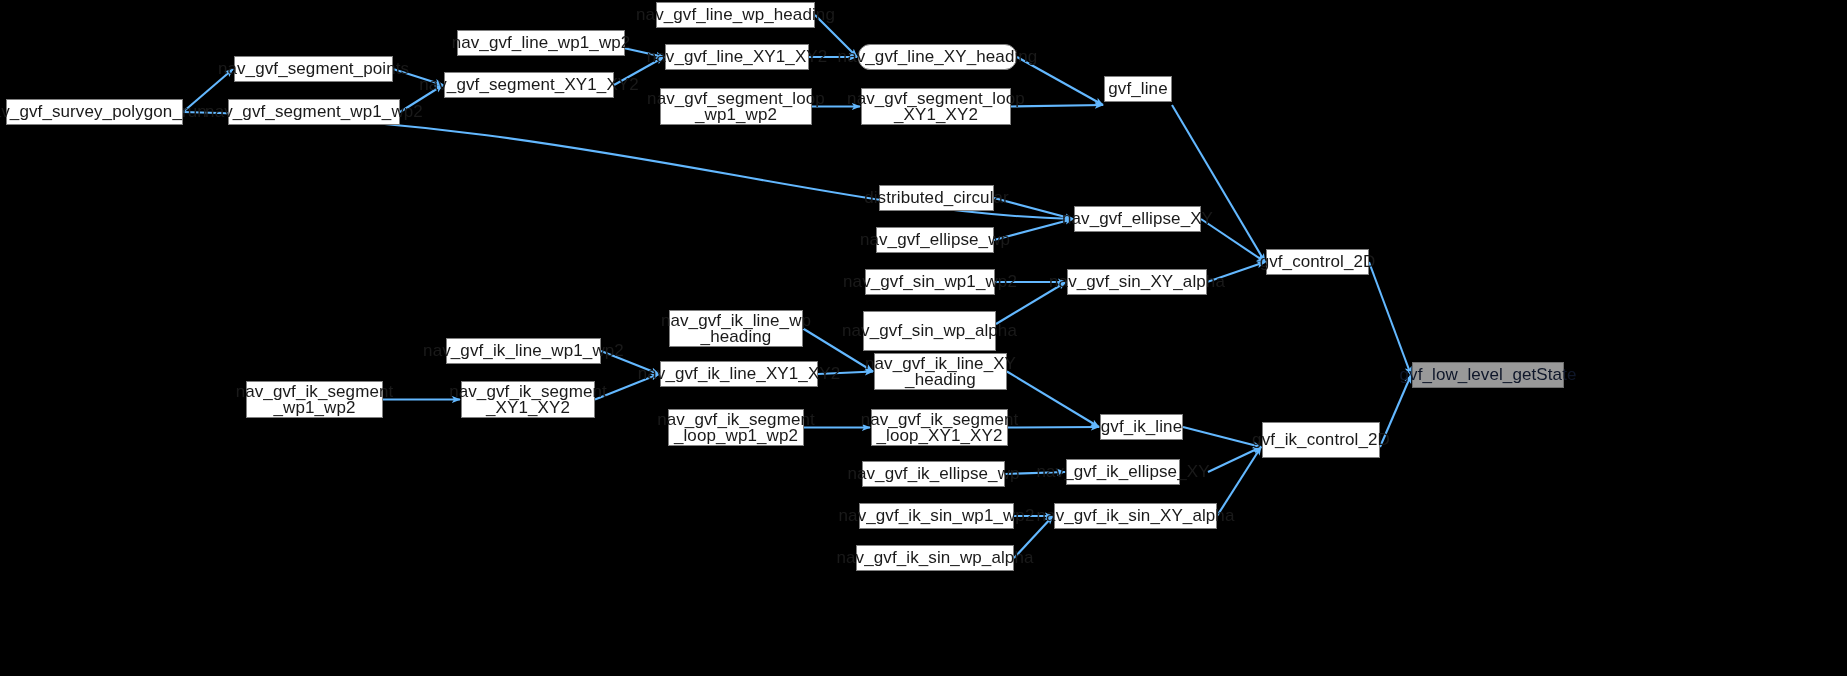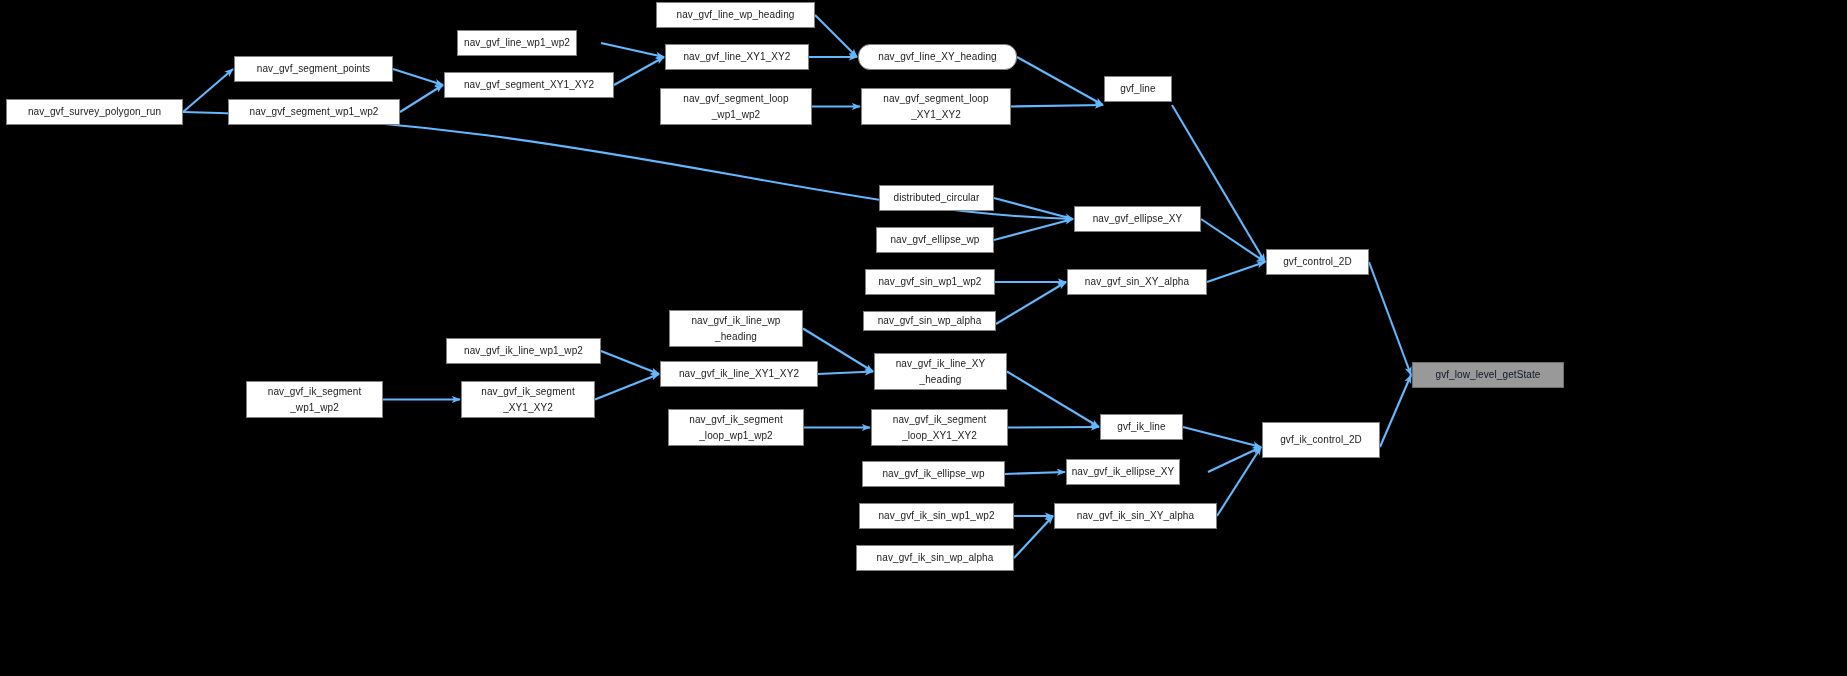--- a/index.html
+++ b/index.html
@@ -22,21 +22,21 @@
     width: 1847px;
     height: 676px;
     pointer-events: none;
   }
   .node {
     position: absolute;
     box-sizing: border-box;
     background: #ffffff;
     border: 1px solid #808080;
     color: #1a1a1a;
-    font-size: 10px;
+    font-size: 17px;
     line-height: 16px;
     display: flex;
     align-items: center;
     justify-content: center;
     text-align: center;
     white-space: pre;
     letter-spacing: 0.1px;
     z-index: 2;
   }
   .node.highlight {
@@ -89,35 +89,35 @@
         <path d="M1014,516 L1053,516" stroke="#63b8ff" stroke-width="2.1" fill="none" marker-end="url(#ah)"></path>
         <path d="M1014,558 L1053,516" stroke="#63b8ff" stroke-width="2.1" fill="none" marker-end="url(#ah)"></path>
         <path d="M1217,516 L1261,447" stroke="#63b8ff" stroke-width="2.1" fill="none" marker-end="url(#ah)"></path>
         <path d="M1380,447 L1411,375" stroke="#63b8ff" stroke-width="2.1" fill="none" marker-end="url(#ah)"></path>
       </g>
   </svg>
   <div id="node-layer">
       <div class="node" style="left: 6px; top: 99px; width: 177px; height: 26px;">nav_gvf_survey_polygon_run</div>
       <div class="node" style="left: 234px; top: 56px; width: 159px; height: 26px;">nav_gvf_segment_points</div>
       <div class="node" style="left: 228px; top: 99px; width: 172px; height: 26px;">nav_gvf_segment_wp1_wp2</div>
-      <div class="node" style="left: 457px; top: 30px; width: 120px; height: 26px;">nav_gvf_line_wp1_wp2</div>
+      <div class="node" style="left: 457px; top: 30px; width: 168px; height: 26px;">nav_gvf_line_wp1_wp2</div>
       <div class="node" style="left: 444px; top: 72px; width: 170px; height: 26px;">nav_gvf_segment_XY1_XY2</div>
       <div class="node" style="left: 656px; top: 2px; width: 159px; height: 26px;">nav_gvf_line_wp_heading</div>
       <div class="node" style="left: 665px; top: 44px; width: 144px; height: 26px;">nav_gvf_line_XY1_XY2</div>
       <div class="node" style="left: 660px; top: 88px; width: 152px; height: 37px;">nav_gvf_segment_loop
 _wp1_wp2</div>
       <div class="node" style="left: 858px; top: 44px; width: 159px; height: 26px; border-radius: 12px;">nav_gvf_line_XY_heading</div>
       <div class="node" style="left: 861px; top: 88px; width: 150px; height: 37px;">nav_gvf_segment_loop
 _XY1_XY2</div>
       <div class="node" style="left: 1104px; top: 76px; width: 68px; height: 26px;">gvf_line</div>
       <div class="node" style="left: 879px; top: 185px; width: 115px; height: 26px; text-align: right;">distributed_circular</div>
       <div class="node" style="left: 876px; top: 227px; width: 118px; height: 26px;">nav_gvf_ellipse_wp</div>
       <div class="node" style="left: 1074px; top: 206px; width: 127px; height: 26px;">nav_gvf_ellipse_XY</div>
       <div class="node" style="left: 865px; top: 269px; width: 130px; height: 26px;">nav_gvf_sin_wp1_wp2</div>
-      <div class="node" style="left: 863px; top: 311px; width: 133px; height: 20px;">nav_gvf_sin_wp_alpha</div>
+      <div class="node" style="left: 863px; top: 311px; width: 133px; height: 40px;">nav_gvf_sin_wp_alpha</div>
       <div class="node" style="left: 1067px; top: 269px; width: 140px; height: 26px;">nav_gvf_sin_XY_alpha</div>
       <div class="node" style="left: 1266px; top: 249px; width: 103px; height: 26px;">gvf_control_2D</div>
       <div class="node" style="left: 669px; top: 310px; width: 134px; height: 37px;">nav_gvf_ik_line_wp
 _heading</div>
       <div class="node" style="left: 446px; top: 338px; width: 155px; height: 26px;">nav_gvf_ik_line_wp1_wp2</div>
       <div class="node" style="left: 660px; top: 361px; width: 158px; height: 26px;">nav_gvf_ik_line_XY1_XY2</div>
       <div class="node" style="left: 246px; top: 381px; width: 137px; height: 37px;">nav_gvf_ik_segment
 _wp1_wp2</div>
       <div class="node" style="left: 461px; top: 381px; width: 134px; height: 37px;">nav_gvf_ik_segment
 _XY1_XY2</div>

